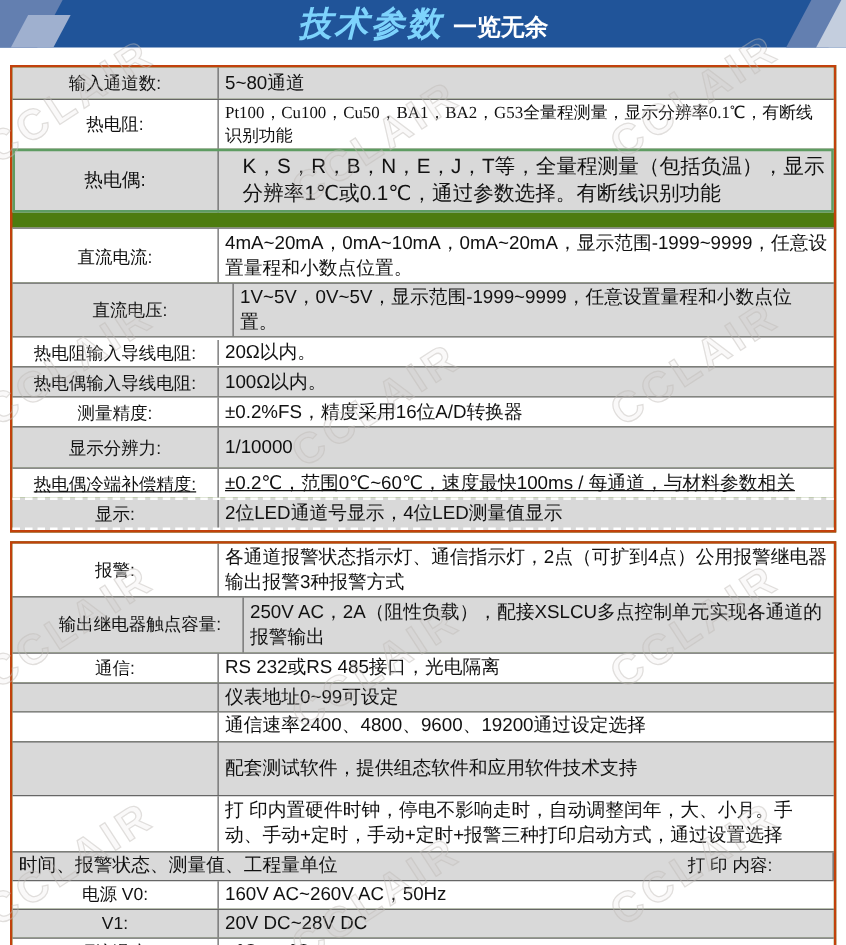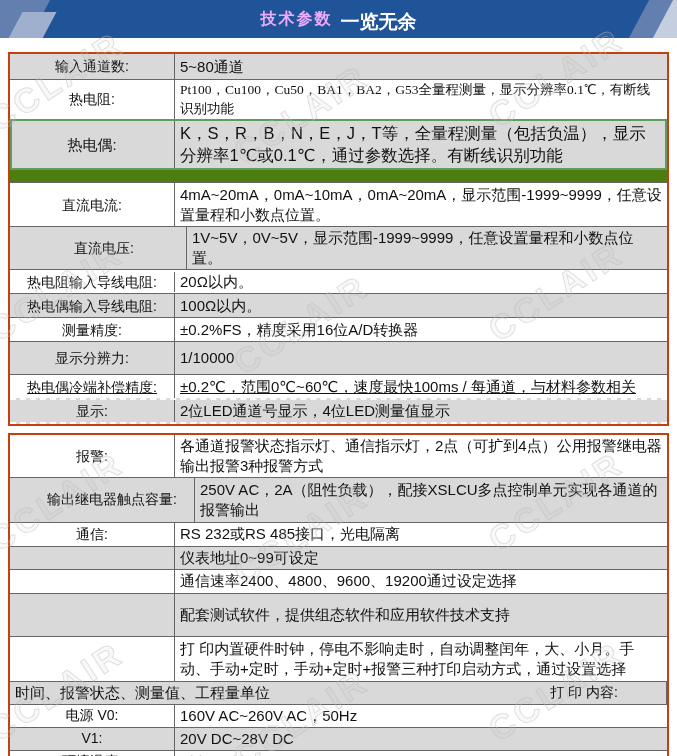--- a/index.html
+++ b/index.html
@@ -10,21 +10,21 @@
   
   .banner{
     position:relative;height:38px;background:#205499;overflow:hidden;
     display:flex;align-items:center;justify-content:center;
   }
   .banner .stripe{position:absolute;top:-6px;bottom:-6px;transform:skewX(-28deg);}
   .stripe.l1{left:-18px;width:58px;background:#637fb0;}
   .stripe.l2{left:14px;width:34px;top:12px;background:#9fb0cf;}
   .stripe.r1{right:4px;width:34px;background:#637fb0;}
   .stripe.r2{right:-16px;width:30px;background:#c4cede;}
-  .banner-title{font-size:16px;font-weight:bold;color:#f0abfc;letter-spacing:2px;z-index:2;}
+  .banner-title{font-size:27px;font-weight:bold;color:#7dd3fc;letter-spacing:2px;z-index:2;font-style:italic;}
   .banner-sub{font-size:19px;font-weight:bold;color:#fff;margin-left:8px;z-index:2;padding-top:6px;}
   
   .wm-layer{position:absolute;inset:0;pointer-events:none;z-index:6;}
   .wm{
     position:absolute;font-size:34px;font-weight:bold;letter-spacing:4px;
     transform:rotate(-33deg);color:rgba(205,200,196,0.10);
     -webkit-text-stroke:1px rgba(190,186,182,0.45);white-space:nowrap;
   }
   
   .spec-wrap{position:relative;margin:14px 8px 0 8px;z-index:2;}
@@ -63,21 +63,21 @@
 <div class="spec-wrap">
   <div class="spec-table">
       <div class="tr gray" style="min-height: 25px;">
     <div class="td td-label">输入通道数:</div>
     <div class="td td-value">5~80通道</div>
   </div>
       <div class="tr serif" style="min-height: 36px;">
     <div class="td td-label">热电阻:</div>
     <div class="td td-value">Pt100，Cu100，Cu50，BA1，BA2，G53全量程测量，显示分辨率0.1℃，有断线识别功能</div>
   </div>
-      <div class="tr gray green-border big" style="min-height: 50px;">
+      <div class="tr gray green-border big" style="min-height: 50px; gap: 14px;">
     <div class="td td-label">热电偶:</div>
     <div class="td td-value">K，S，R，B，N，E，J，T等，全量程测量（包括负温），显示分辨率1℃或0.1℃，通过参数选择。有断线识别功能</div>
   </div>
       <div class="tr" style="min-height: 43px; margin-top: 12px;">
     <div class="td td-label">直流电流:</div>
     <div class="td td-value">4mA~20mA，0mA~10mA，0mA~20mA，显示范围-1999~9999，任意设置量程和小数点位置。</div>
   </div>
       <div class="tr gray" style="min-height: 42px; padding-left: 12px;">
     <div class="td td-label">直流电压:</div>
     <div class="td td-value">1V~5V，0V~5V，显示范围-1999~9999，任意设置量程和小数点位置。</div>

